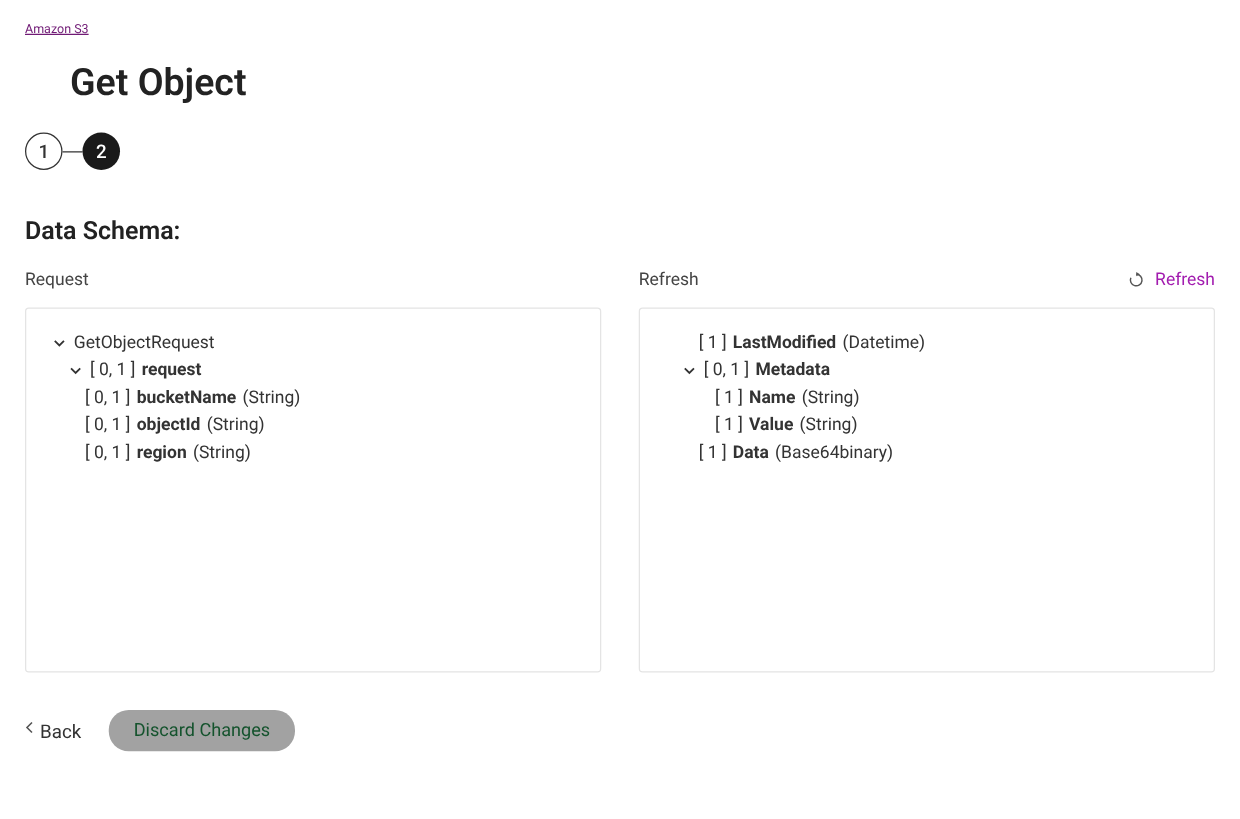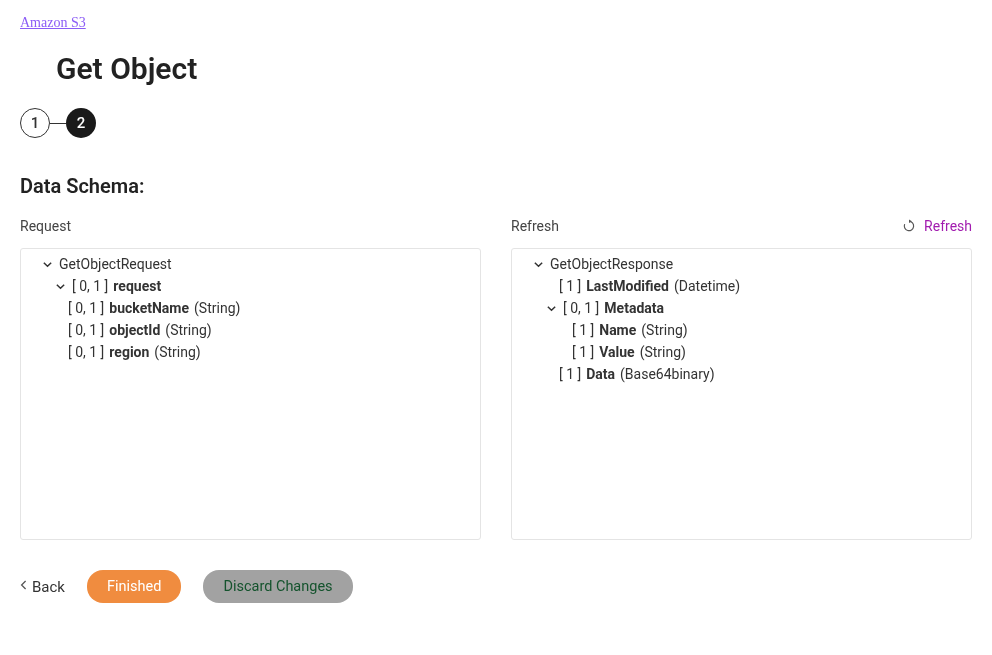--- a/index.html
+++ b/index.html
@@ -4,27 +4,26 @@
   <style>
     * { box-sizing: border-box; margin: 0; padding: 0; }
     body {
       font-family: -apple-system, BlinkMacSystemFont, "Segoe UI", Roboto, "Helvetica Neue", Arial, sans-serif;
       background: #fff;
       color: #222;
       padding: 14px 20px 30px;
       font-size: 14px;
     }
     .breadcrumb {
-      font-size: 14px;
-      color: #8b5cf6;
+      font-size: 10px;
+      color: #701a75;
       text-decoration: underline;
       cursor: pointer;
       display: inline-block;
       margin-bottom: 20px;
-      font-family: Liberation Serif, serif;
     }
     .page-title {
       font-size: 30px;
       font-weight: 600;
       color: #222;
       margin-bottom: 22px;
       margin-left: 36px;
     }
     .steps {
       display: flex;
@@ -90,21 +89,21 @@
       color: #a21caf;
       cursor: pointer;
     }
     .refresh-icon {
       width: 14px;
       height: 14px;
     }
     .schema-box {
       border: 1px solid #e4e4e4;
       border-radius: 3px;
-      padding: 4px 20px;
+      padding: 16px 20px;
       min-height: 292px;
       background: #fff;
     }
     .tree-row {
       display: flex;
       align-items: center;
       gap: 5px;
       padding: 3px 0;
       font-size: 14px;
       color: #333;
@@ -214,28 +213,20 @@
       <span class="col-title">Refresh</span>
       <span class="refresh">
         <svg class="refresh-icon" viewBox="0 0 24 24" width="14" height="14">
           <path d="M12 4 A8 8 0 1 1 4.6 8.8" fill="none" stroke="#555" stroke-width="2"></path>
           <path d="M12 1 L12 7 L17 4 Z" fill="#555"></path>
         </svg>
         <span>Refresh</span>
       </span>
     </div>
     <div class="schema-box">
-      <div class="tree-row">
-        <span class="caret">
-          <svg viewBox="0 0 12 12" width="11" height="11">
-              <path d="M2 4 L6 8 L10 4" fill="none" stroke="#333" stroke-width="1.6"></path>
-            </svg>
-        </span>
-        <span>GetObjectResponse</span>
-      </div>
       <div class="tree-row indent2">
         <span class="card">[ 1 ]</span>
         <span class="fname">LastModified</span>
         <span class="type-suffix">(Datetime)</span>
       </div>
       <div class="tree-row indent1">
         <span class="caret">
           <svg viewBox="0 0 12 12" width="11" height="11">
               <path d="M2 4 L6 8 L10 4" fill="none" stroke="#333" stroke-width="1.6"></path>
             </svg>
@@ -264,18 +255,17 @@
 
 <div class="footer-actions">
   <span class="back-link">
     <span class="back-chevron">
       <svg viewBox="0 0 10 12" width="8" height="10">
           <path d="M7 1 L2 6 L7 11" fill="none" stroke="#555" stroke-width="1.6"></path>
         </svg>
     </span>
     <span>Back</span>
   </span>
-  <button class="btn btn-primary">Finished</button>
   <button class="btn btn-secondary">Discard Changes</button>
 </div>
 
 
 
 
 </body></html>

